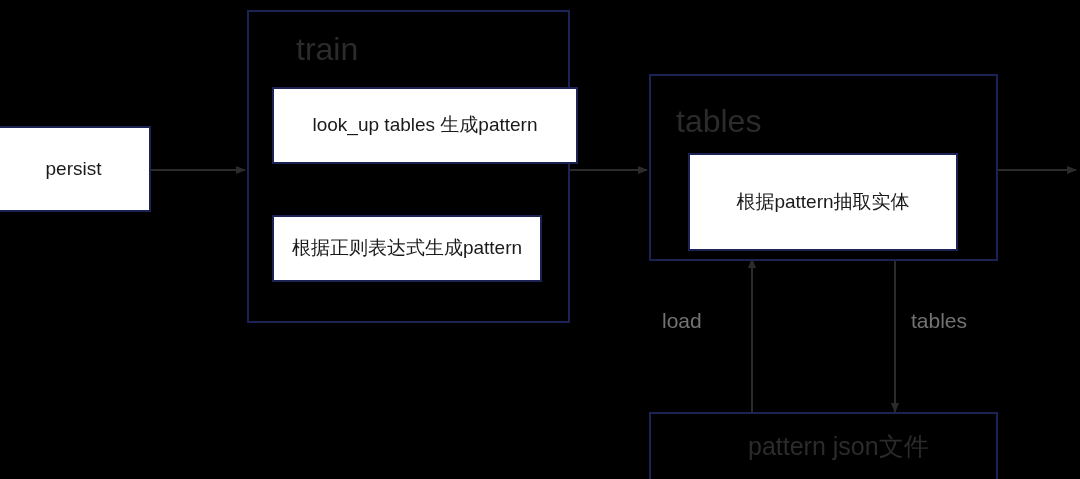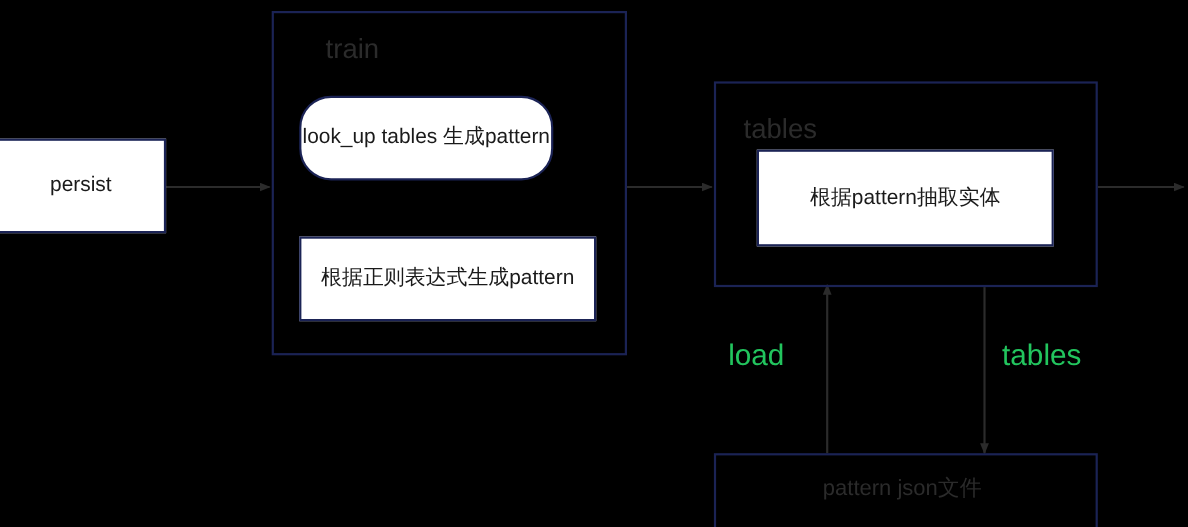--- a/index.html
+++ b/index.html
@@ -34,61 +34,61 @@
   }
   .group {
     position: absolute;
     box-sizing: border-box;
     border: 2px solid #1b2355;
     background: transparent;
   }
   .group-title {
     position: absolute;
     color: #2b2b2b;
-    font-size: 25px;
+    font-size: 32px;
     font-weight: 400;
     line-height: 1;
     white-space: nowrap;
   }
   .edge-label {
     position: absolute;
-    color: #22c55e;
-    font-size: 27px;
+    color: #737373;
+    font-size: 21px;
     line-height: 1;
     white-space: nowrap;
   }
   .store-label {
     position: absolute;
     color: #2b2b2b;
-    font-size: 20px;
+    font-size: 25px;
     line-height: 1;
     white-space: nowrap;
   }
 
   
   #wires {
     position: absolute;
     left: 0;
     top: 0;
     width: 1080px;
     height: 479px;
     pointer-events: none;
   }
 
   
   .features-box   { left: -4px;  top: 126px; width: 155px; height: 86px; }
 
   .train-group    { left: 247px; top: 10px;  width: 323px; height: 313px; }
   .train-title    { left: 296px; top: 33px; }
-  .train-box-1    { left: 272px; top: 87px;  width: 231px; height: 77px; border-radius: 29px; }
-  .train-box-2    { left: 272px; top: 215px; width: 270px; height: 77px; }
+  .train-box-1    { left: 272px; top: 87px;  width: 306px; height: 77px; }
+  .train-box-2    { left: 272px; top: 215px; width: 270px; height: 67px; }
 
   .process-group  { left: 649px; top: 74px;  width: 349px; height: 187px; }
   .process-title   { left: 676px; top: 105px; }
-  .process-box    { left: 688px; top: 136px; width: 270px; height: 88px; text-align: center; }
+  .process-box    { left: 688px; top: 153px; width: 270px; height: 98px; text-align: center; }
 
   .store-group    { left: 649px; top: 412px; width: 349px; height: 79px; }
   .store-text     { left: 748px; top: 434px; }
 
   .load-label     { left: 662px; top: 310px; }
   .persist-label  { left: 911px; top: 310px; }
 </style>
 </head>
 <body>
 

